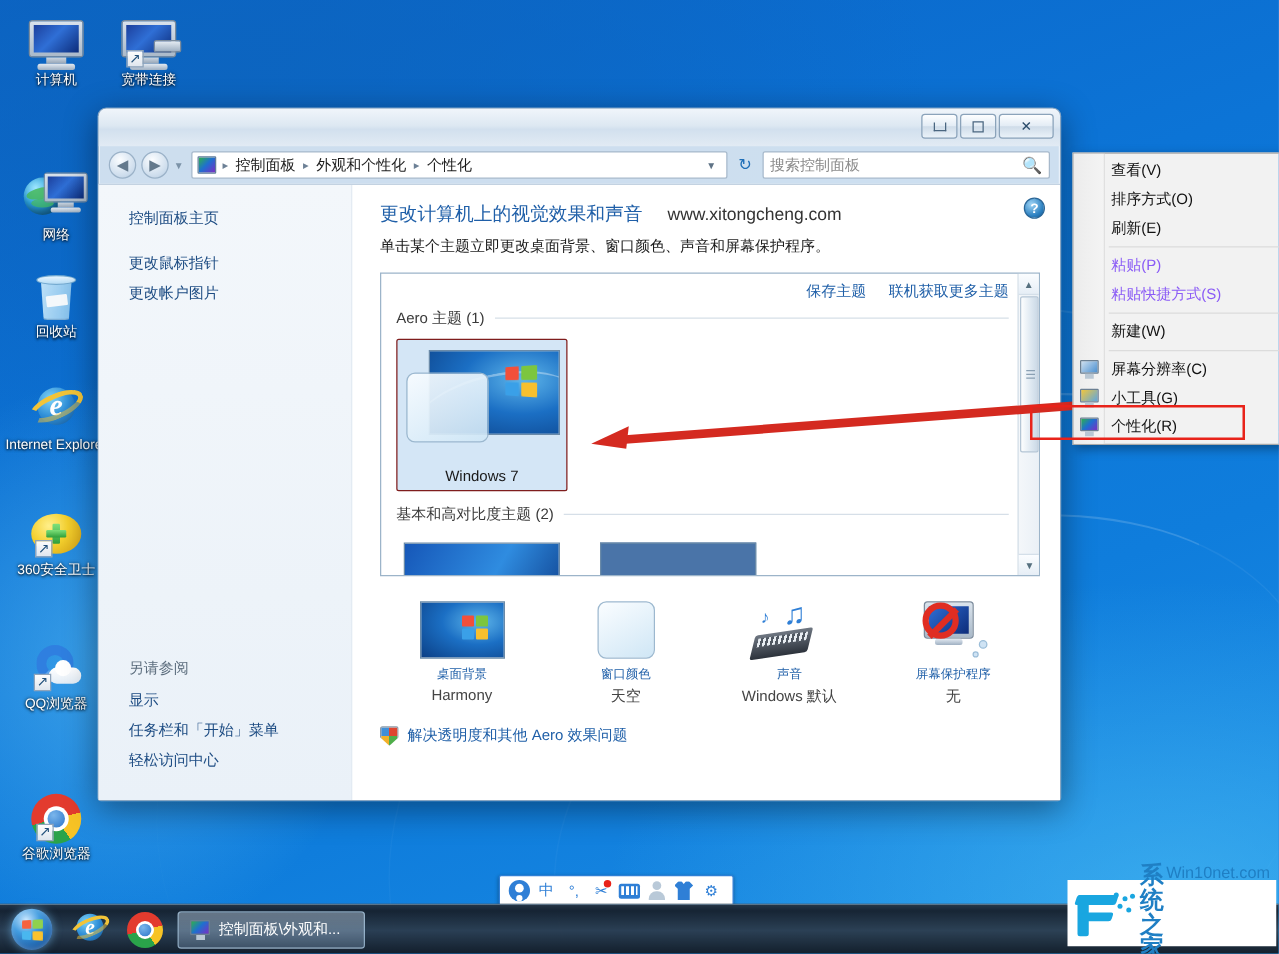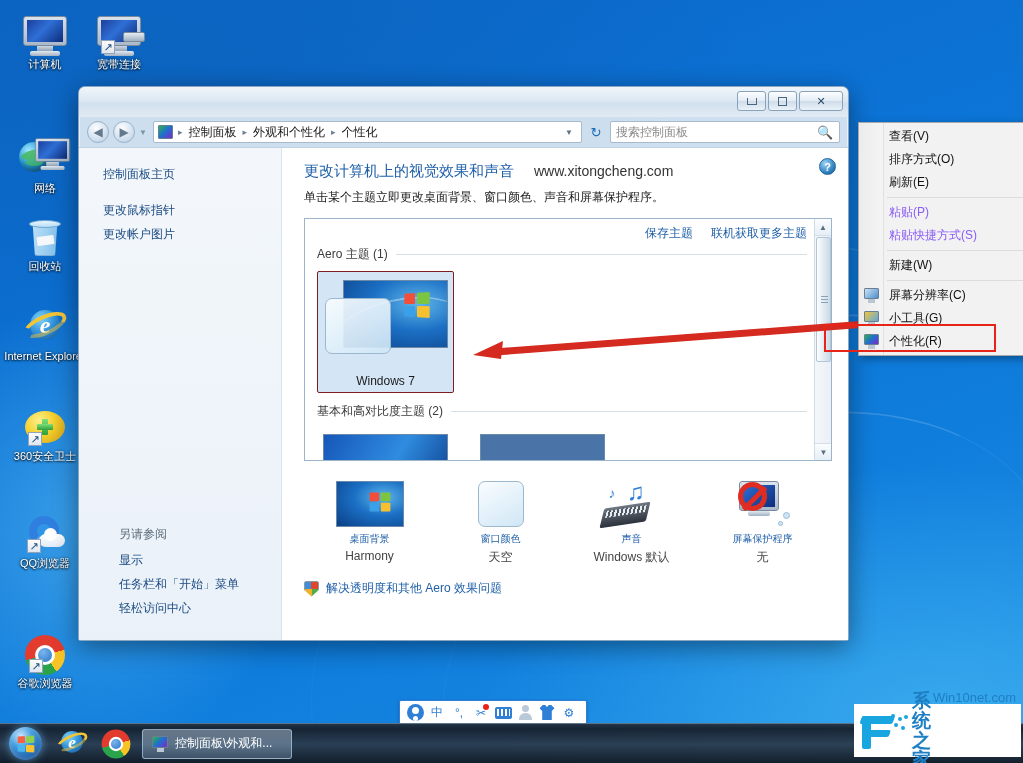--- a/index.html
+++ b/index.html
@@ -200,21 +200,21 @@
   #wbody { display: flex; height: calc(100% - 60px); background: #fff;
     border-top: 1px solid #c3d2e1; }
   #sidebar {
     width: 203px; background: linear-gradient(#f3f7fb, #eaf1f8);
     border-right: 1px solid #dbe5ef; padding: 14px 0 0 0; position: relative;
     display: flex; flex-direction: column;
   }
   .side-link { font-size: 12px; color: #1c4b82; padding: 4px 0 4px 24px; cursor: default; line-height: 16px; }
   .side-gap { height: 12px; }
   .side-head { font-size: 12px; color: #5d6e7e; padding: 3px 0 5px 24px; }
-  #sidebar .bottom { margin-top: auto; padding-bottom: 20px; margin-left: 16px; }
+  #sidebar .bottom { margin-top: auto; padding-bottom: 20px; }
 
   #content { flex: 1; background: #fff; position: relative; padding: 14px 0 0 22px; }
   .help-ico {
     position: absolute; right: 12px; top: 10px; width: 17px; height: 17px; border-radius: 50%;
     background: radial-gradient(circle at 35% 30%, #9fd4f5, #2a7fc0 65%, #17558a 100%);
     color:#fff; font-size: 11px; font-weight: bold; display:flex; align-items:center; justify-content:center;
     border: 1px solid #2a6697; cursor: default;
   }
   .c-title { font-size: 15px; color: #1f5fa8; }
   .c-wm { font-size: 14px; color: #333; margin-left: 20px; }

